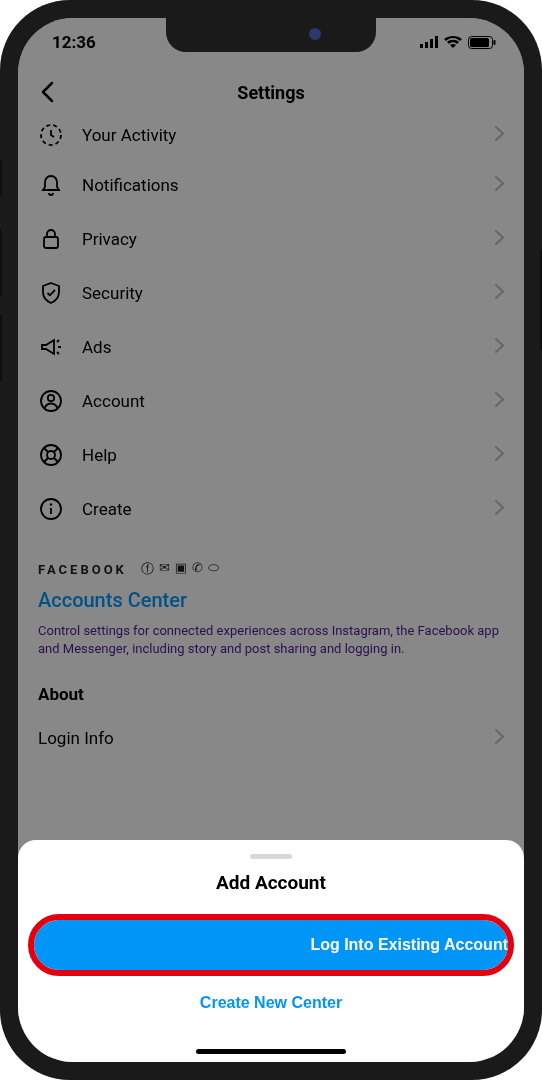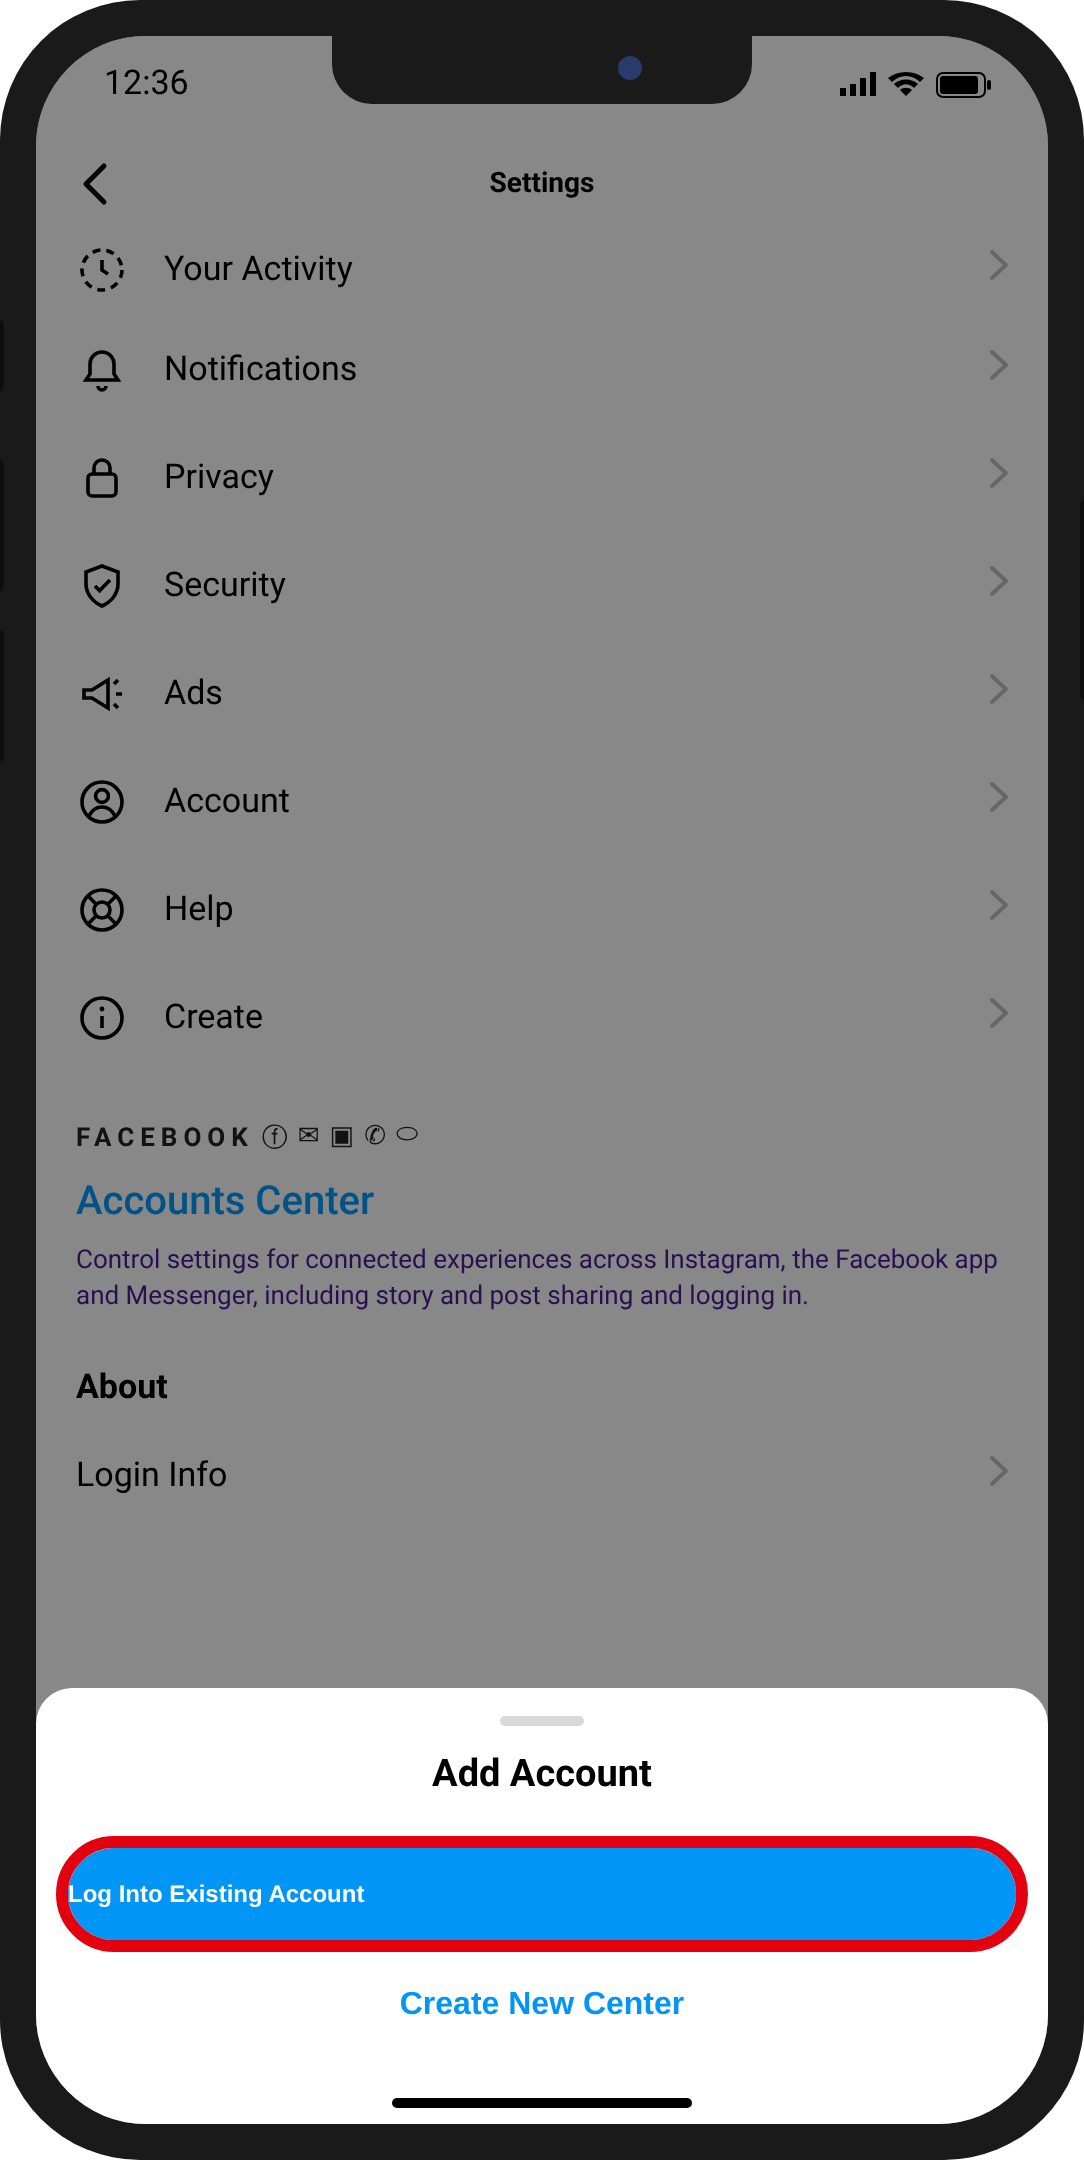--- a/index.html
+++ b/index.html
@@ -59,35 +59,35 @@
   .status-bar {
     position: absolute;
     top: 0; left: 0; right: 0;
     height: 48px;
     display: flex;
     align-items: center;
     justify-content: space-between;
     padding: 0 28px 0 34px;
     z-index: 10;
     color: #000;
-    font-weight: 400;
+    font-weight: 700;
   }
   .status-time { font-size: 17px; }
   .status-right { display: flex; align-items: center; gap: 6px; }
   .status-right svg { display: block; }
   
   .header {
     position: absolute;
     top: 48px; left: 0; right: 0;
     height: 52px;
     display: flex;
     align-items: center;
     justify-content: center;
     font-weight: 700;
-    font-size: 14px;
+    font-size: 18px;
     z-index: 3;
   }
   .back-btn {
     position: absolute;
     left: 14px;
     top: 50%;
     transform: translateY(-50%);
     width: 30px; height: 30px;
     display: flex; align-items: center; justify-content: center;
   }
@@ -104,21 +104,21 @@
     padding: 14px 20px;
     gap: 18px;
     color: #000;
     font-size: 17px;
   }
   .row .icon { width: 26px; height: 26px; display: flex; align-items: center; justify-content: center; flex-shrink: 0;}
   .row .label { flex: 1; }
   .row .chev { color: #bbb; }
   .section-break { height: 14px; background: transparent; }
   .fb-block { padding: 10px 20px 8px; }
-  .fb-brand { display: flex; align-items: center; gap: 4px; margin-bottom: 10px; text-align: right; }
+  .fb-brand { display: flex; align-items: center; gap: 14px; margin-bottom: 10px; text-align: right; }
   .fb-brand-text { font-weight: 700; letter-spacing: 3px; font-size: 13px; color: #222;}
   .fb-icons { display: flex; gap: 5px; font-size: 13px; color: #222;}
   .accounts-link { color: #0095f6; font-size: 20px; font-weight: 500; margin-bottom: 10px;}
   .fb-desc { color: #4c1d95; font-size: 13px; line-height: 1.4; }
   .logins-header { padding: 18px 20px 10px; font-weight: 700; font-size: 17px; }
   
   .sheet {
     position: absolute;
     left: 0; right: 0; bottom: 0;
     background: #fff;
@@ -144,23 +144,23 @@
     margin-bottom: 10px;
   }
   .primary-btn {
     display: block;
     width: 100%;
     background: #0095f6;
     color: #fff;
     border: none;
     border-radius: 26px;
     padding: 16px 0;
-    font-size: 12px;
-    font-weight: 700;
-    text-align: left;
+    font-size: 16px;
+    font-weight: 700;
+    text-align: right;
   }
   .highlight-ring {
     position: absolute;
     inset: -6px;
     border: 6px solid #e3000f;
     border-radius: 34px;
     pointer-events: none;
   }
   .secondary-btn {
     display: block;

